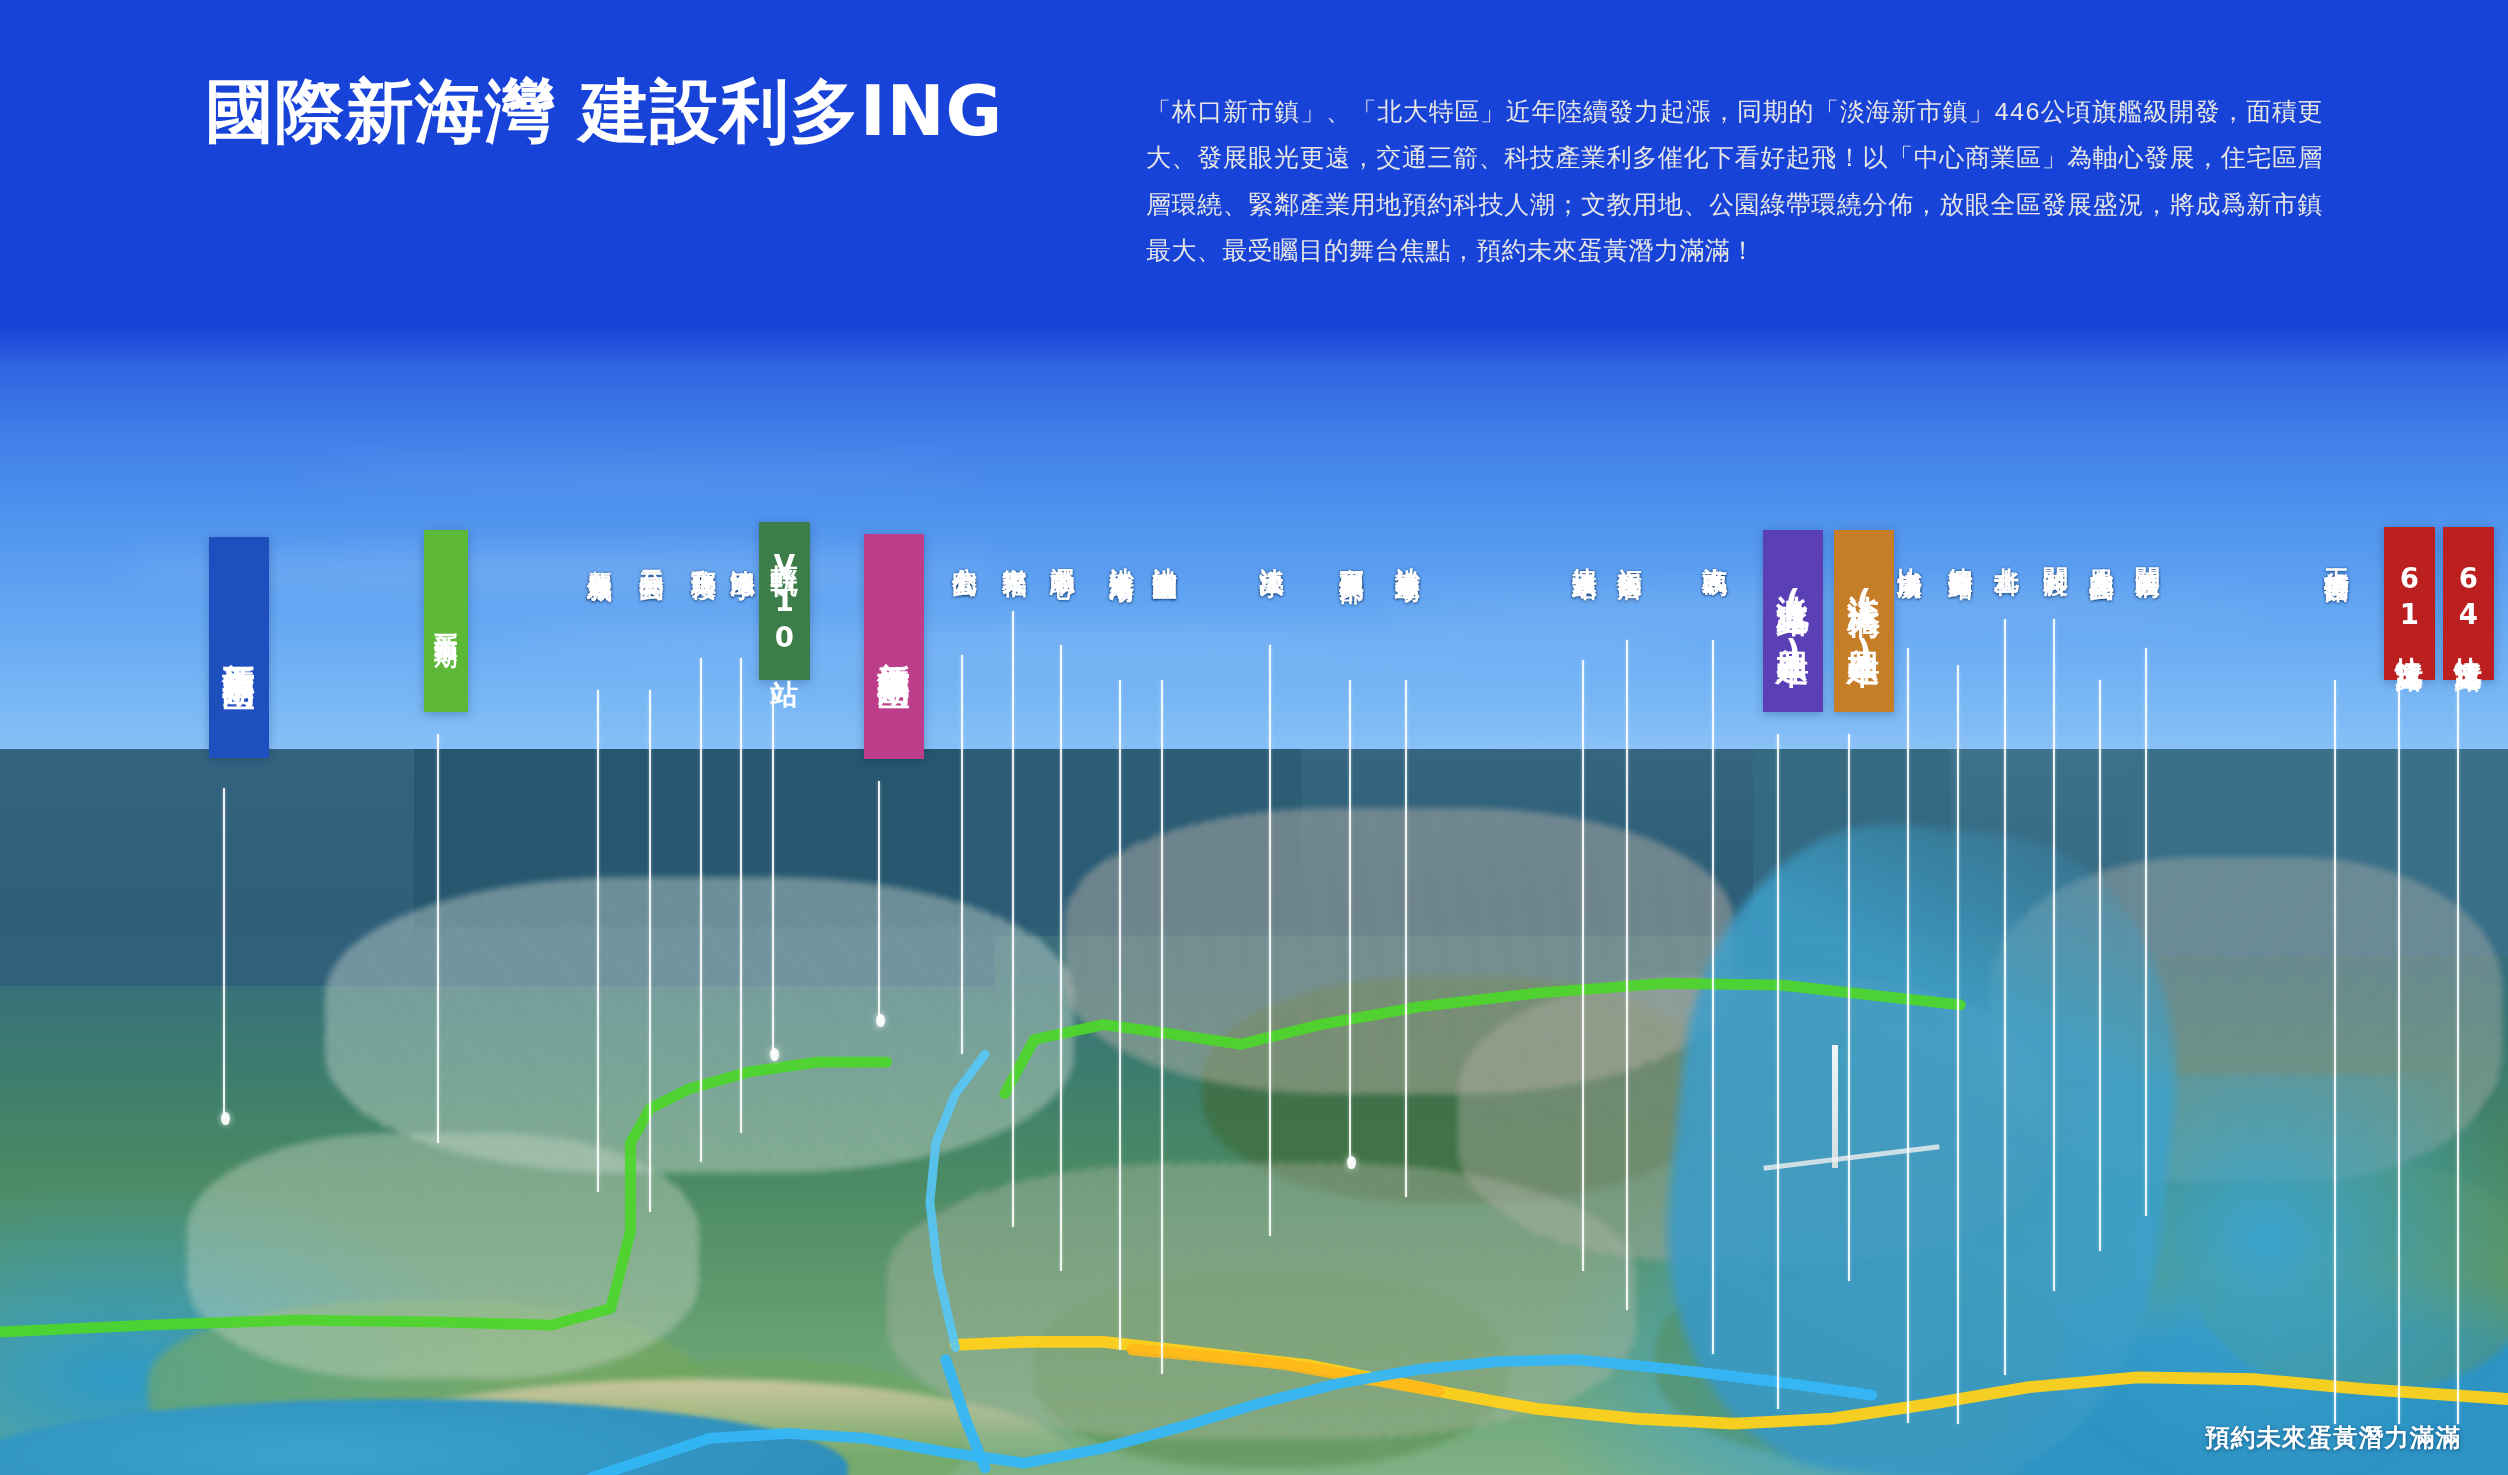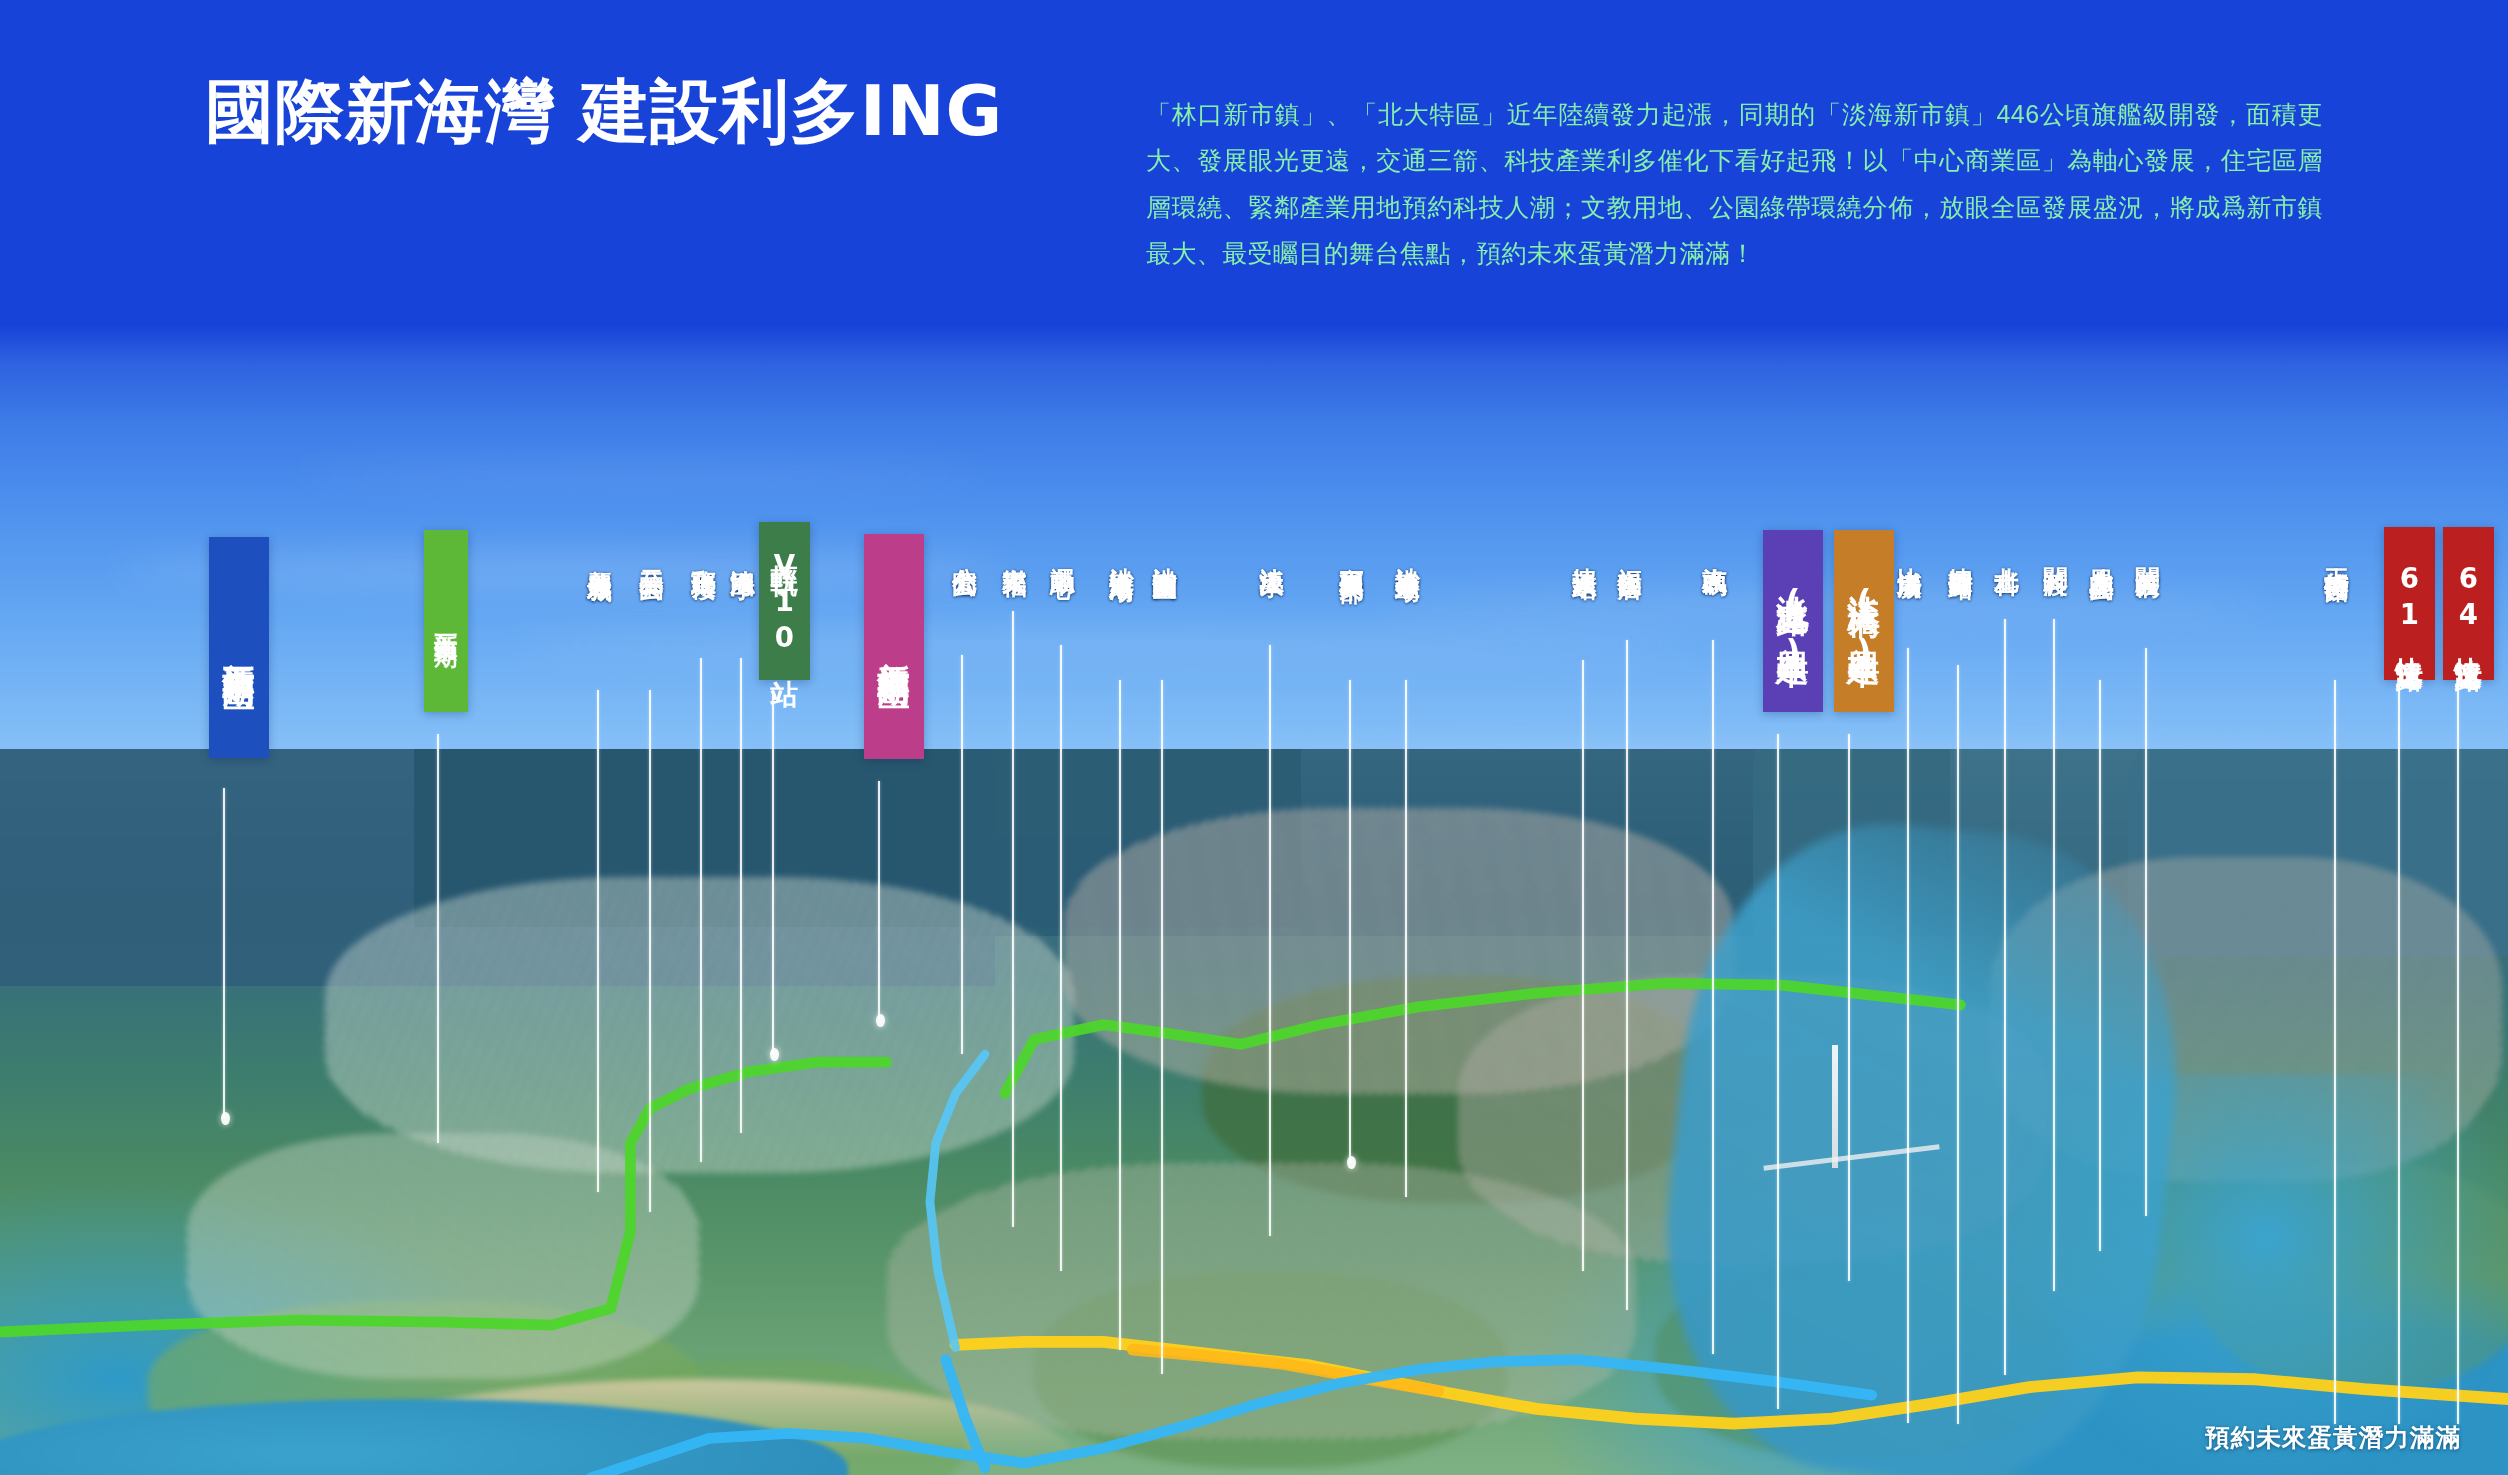--- a/index.html
+++ b/index.html
@@ -47,23 +47,23 @@
     letter-spacing:1px; white-space:nowrap;
     font-family:"DejaVu Sans","Liberation Sans",sans-serif;
   }
   .subheadline{
     margin-top:25.6px; color:#fff; font-size:39px; line-height:1;
     font-weight:700; letter-spacing:10.8px; white-space:nowrap;
     font-family:"DejaVu Sans","Liberation Sans",sans-serif;
   }
   .lede{
     position:absolute; left:1138px; top:91px; width:1177px;
-    color:#86efac; font-size:25px; line-height:1.85; letter-spacing:0.4px;
+    color:#e5e5e5; font-size:25px; line-height:1.85; letter-spacing:0.4px;
     text-align:justify;
-    font-family:Liberation Sans, sans-serif;
+    font-family:Liberation Mono, monospace;
   }
 
   
   .aerial{ position:absolute; left:0; top:749px; width:2508px; height:727px; overflow:hidden; z-index:5;}
   .aerial-base{ position:absolute; inset:0;
     background:
       
       radial-gradient(ellipse 690px 227px at 2315px 680px, #2c93c4 0%, #2c93c4 45%, rgba(44,147,196,0) 72%),
       
       radial-gradient(ellipse 414px 296px at 1842px 630px, #3ba2cf 0%, rgba(59,162,207,0) 75%),

